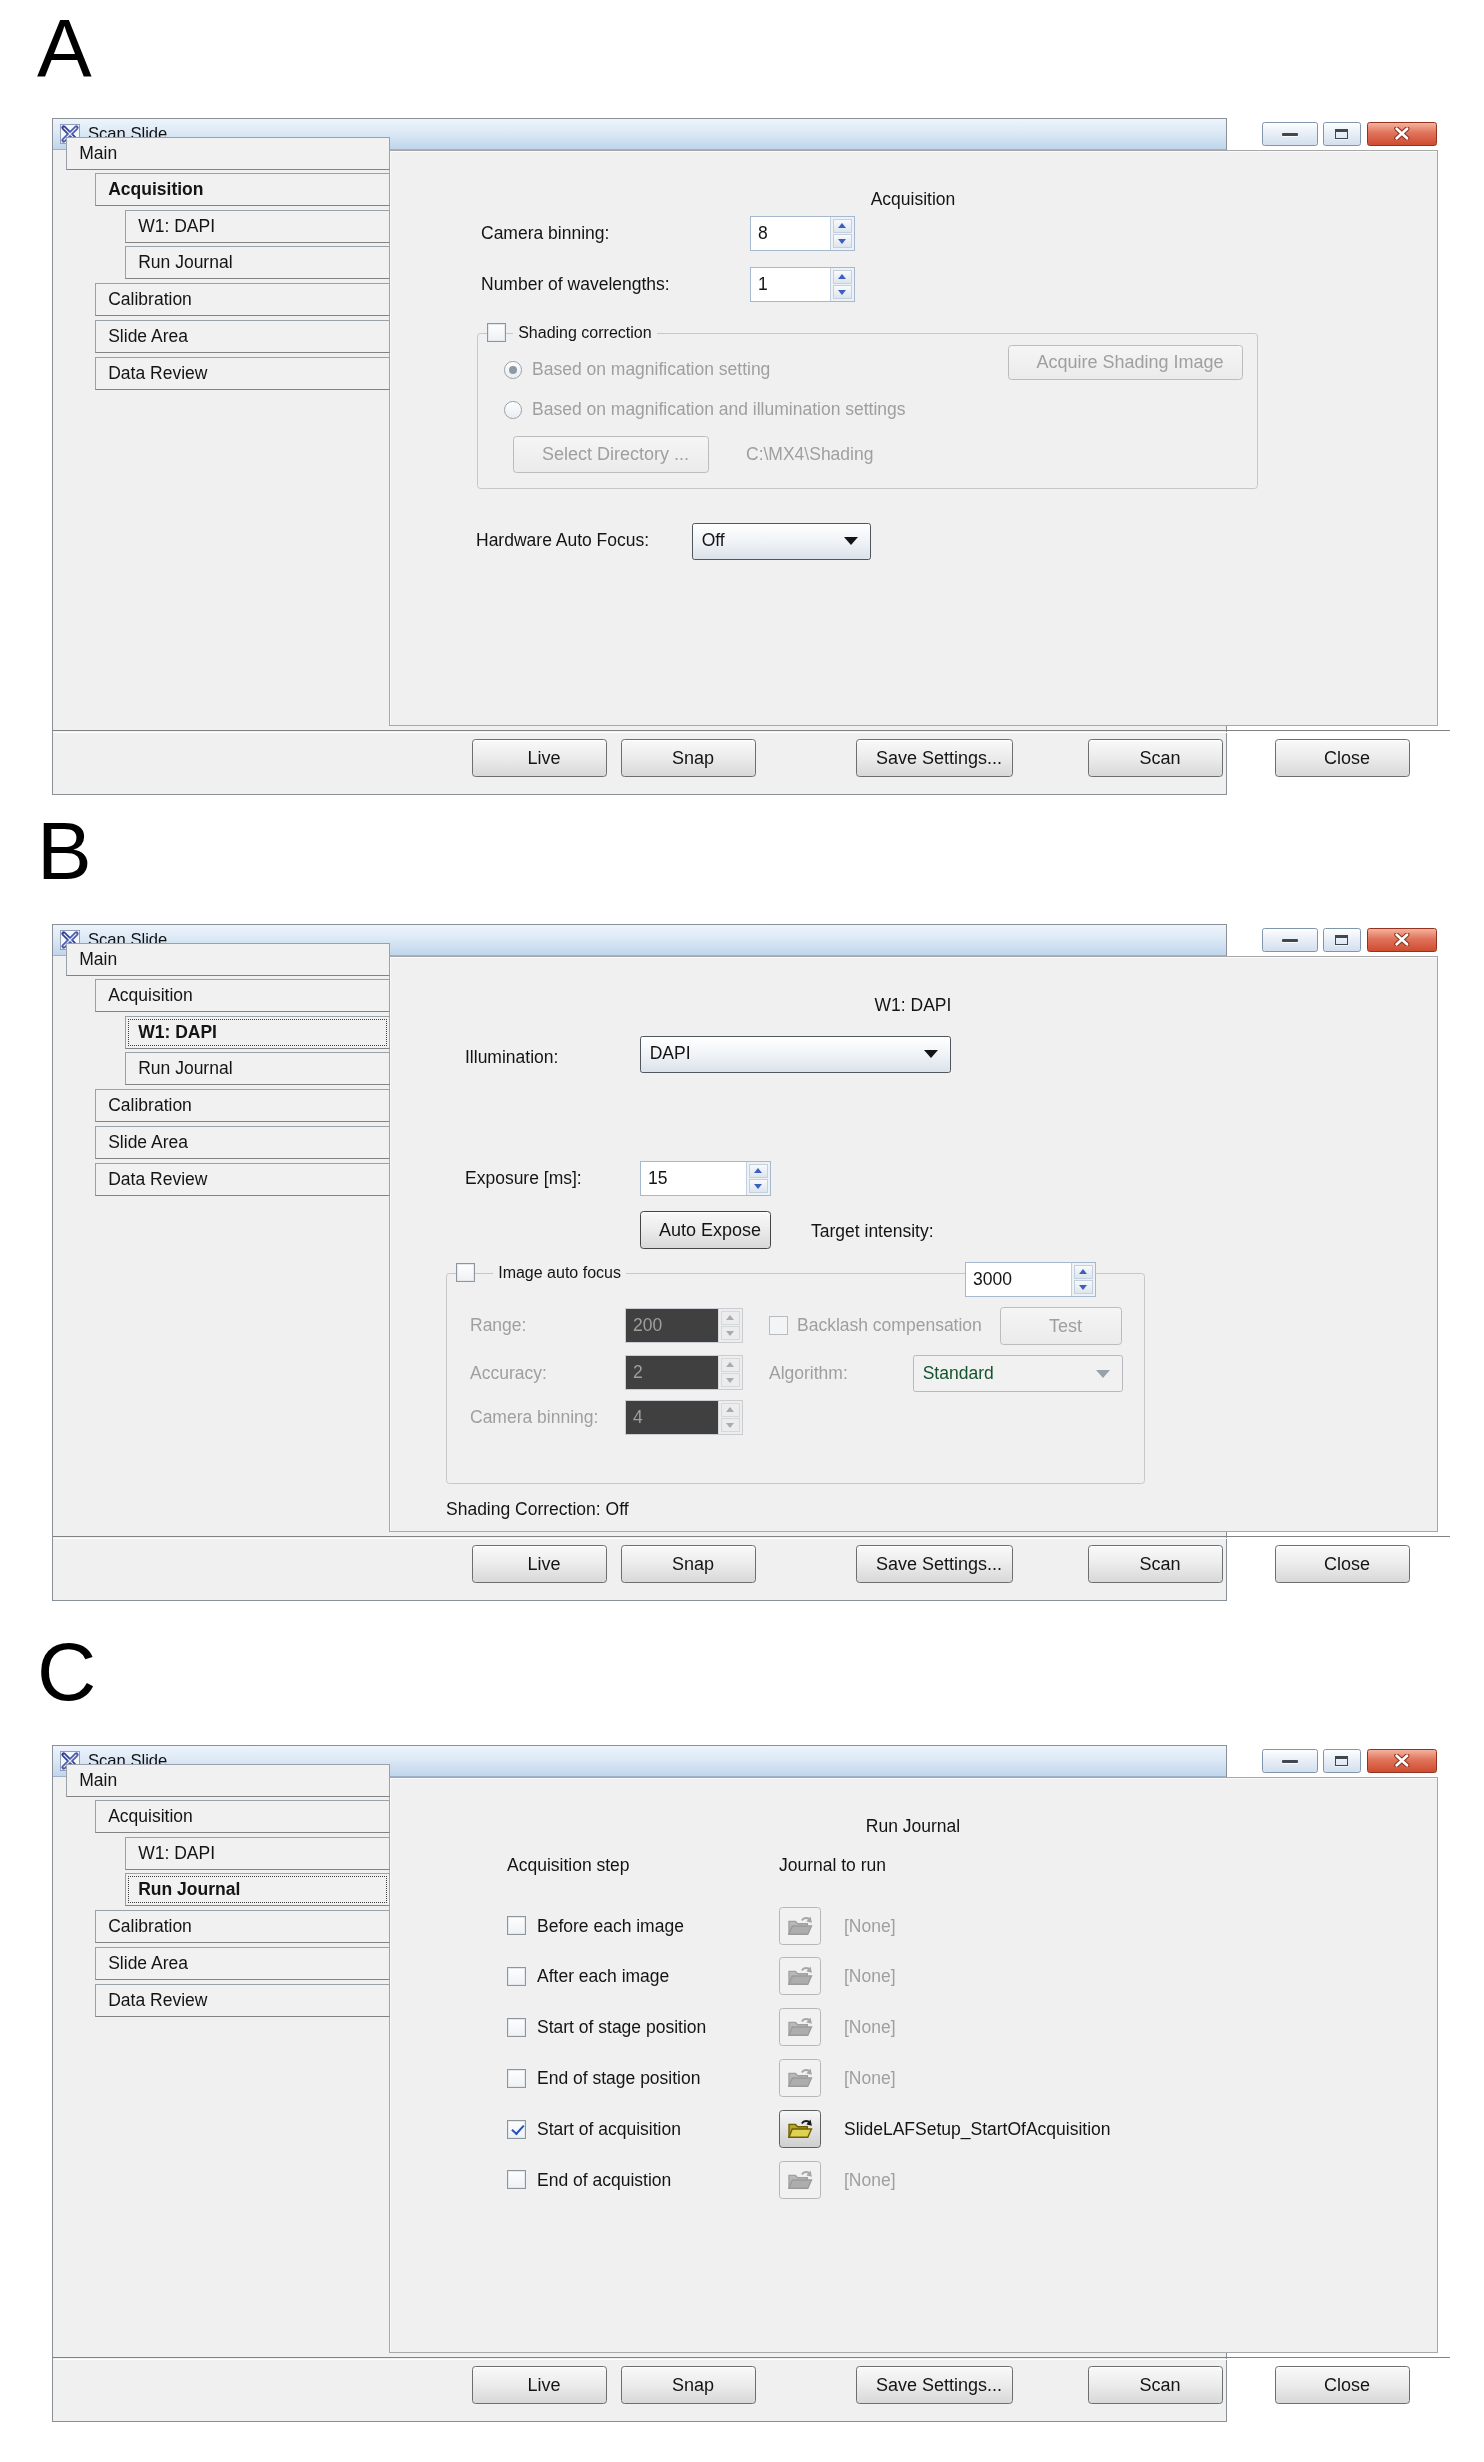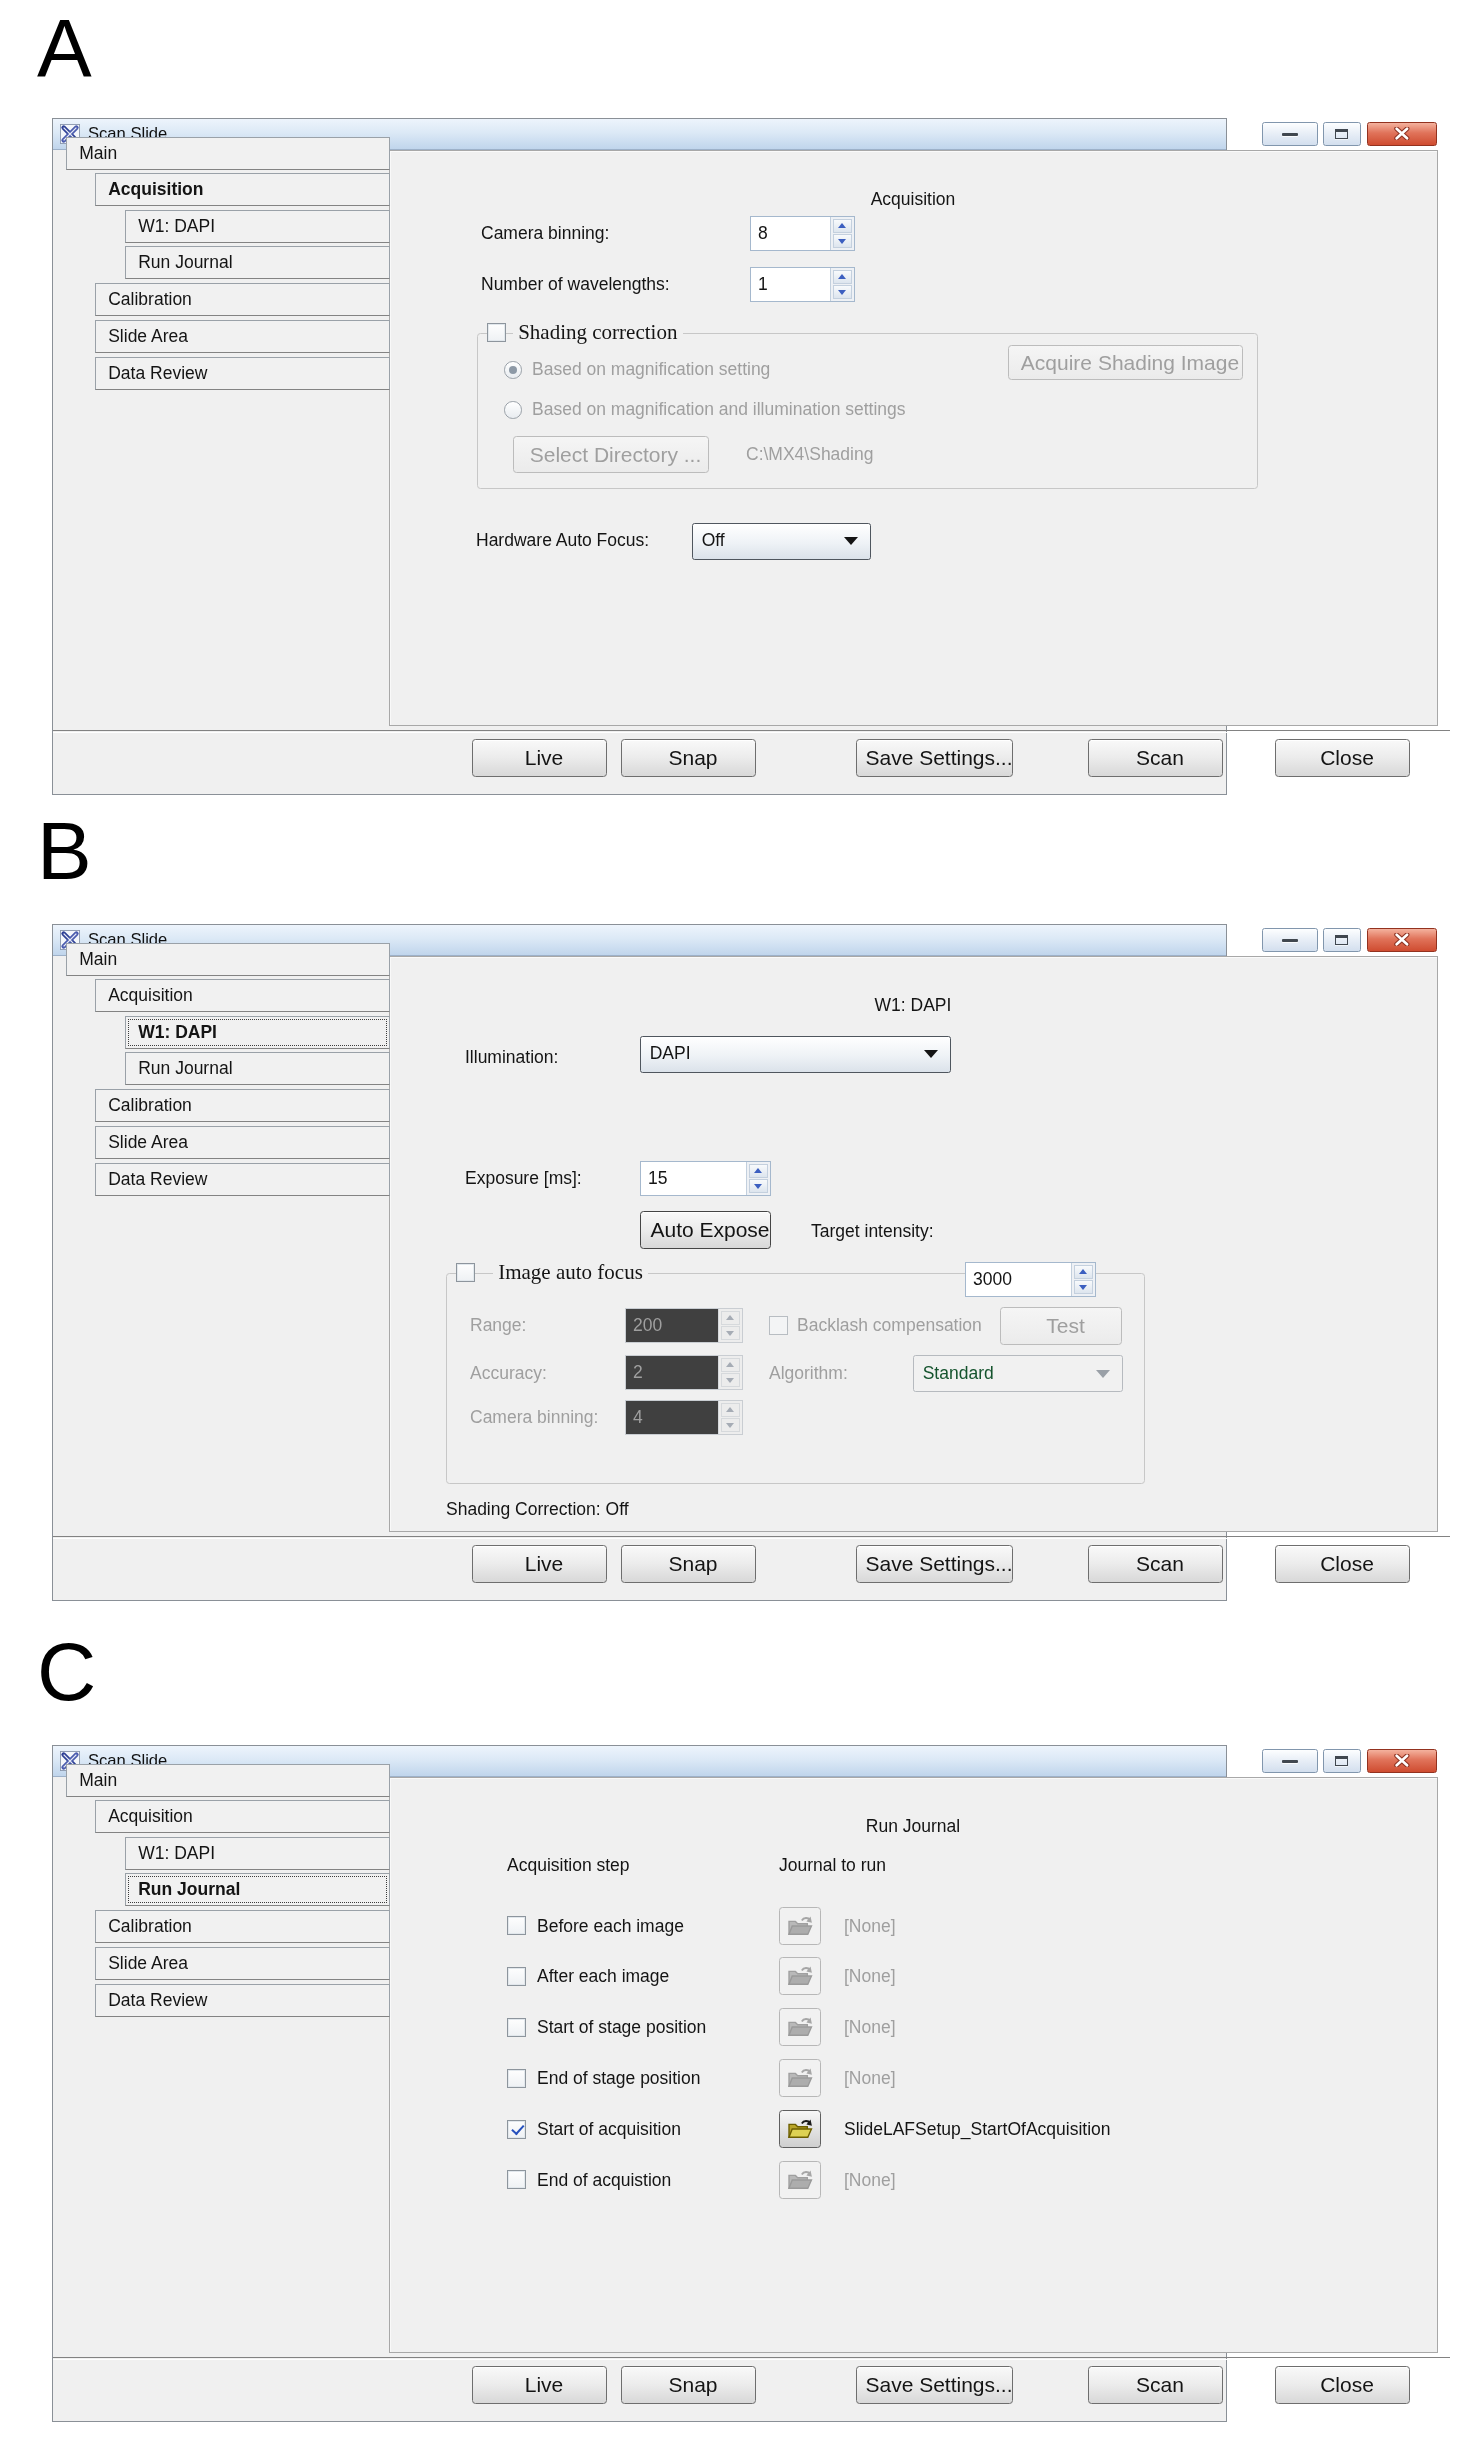--- a/index.html
+++ b/index.html
@@ -51,21 +51,21 @@
 
   .divider { position:absolute; left:0; top:611px; width:1397px; height:2.6px;
              border-top:1.7px solid #828282; border-bottom:0.9px solid #ffffff; }
 
   
   .lbl { position:absolute; font-size:17.5px; line-height:23px; white-space:nowrap; z-index:2; }
   .dis-t { color:#9f9f9f; }
 
   .btn { position:absolute; z-index:2; border:0.9px solid #6e6e6e; border-radius:3.5px;
          background:linear-gradient(180deg,#f9f9f9 0%,#ececec 48%,#d8d8d8 100%);
-         box-shadow:inset 0 0.9px 0 #ffffff; font-size:21px; text-align:center; cursor:default;
+         box-shadow:inset 0 0.9px 0 #ffffff; font-size:18px; text-align:center; cursor:default;
          display:flex; align-items:center; justify-content:center; white-space:nowrap;padding-left:9px; }
   .btn.dark { border:1.7px solid #454545; }
   .btn.disb { border:0.9px solid #bcbcbc; background:linear-gradient(180deg,#f5f5f5,#ebebeb);
               color:#9f9f9f; box-shadow:none; }
   .fbtn { top:620px; height:38px; }
 
   .spin { position:absolute; height:35px; display:flex; z-index:2;
           background:#fff; border:0.9px solid #a5b8cd; }
   .spin .sv { flex:1; font-size:17.5px; line-height:33px; padding-left:7px; overflow:hidden; }
   .spin .sb { width:23.6px; display:flex; flex-direction:column; padding:0.9px; background:#eef1f5;
@@ -100,21 +100,21 @@
   .cb.checked::after { content:""; position:absolute; left:3.5px; top:4.4px; width:9.6px; height:5.2px;
         border-left:2.6px solid #2550bd; border-bottom:2.6px solid #2550bd; transform:rotate(-48deg); }
 
   .rd { position:absolute; width:17.5px; height:17.5px; z-index:2; border:0.9px solid #9ba2a9;
         border-radius:50%; background:linear-gradient(180deg,#ffffff,#e8ecf0); }
   .rd.checked::after { content:""; position:absolute; left:3.5px; top:3.5px; width:8.7px; height:8.7px;
         border-radius:50%; background:#8d99a6; }
 
   .grp { position:absolute; z-index:1; border:0.9px solid #c7c7c7; border-radius:3.5px; }
   .grp-lbl { position:absolute; z-index:2; background:#f0f0f0; padding:0 5.2px;
-             font-size:21px; line-height:21px; white-space:nowrap;font-family:Liberation Serif, serif; }
+             font-size:16px; line-height:21px; white-space:nowrap; }
 
   .fob { position:absolute; width:42px; height:38px; z-index:2; border:0.9px solid #5f5f5f;
          border-radius:3.5px; background:linear-gradient(180deg,#f7f7f7,#e3e3e3 50%,#cfcfcf);
          display:flex; align-items:center; justify-content:center; }
   .fob svg { width:28px; height:22px; }
   .fob .fb  { fill:#b8a428; stroke:#6d5f00; stroke-width:1.5; }
   .fob .ff  { fill:#ded253; stroke:#6d5f00; stroke-width:1.5; }
   .fob .fa  { fill:none; stroke:#1a1a1a; stroke-width:2; }
   .fob .fah { fill:#1a1a1a; }
   .fob.disb { border:0.9px solid #b7b7b7; background:#f1f1f1; }

